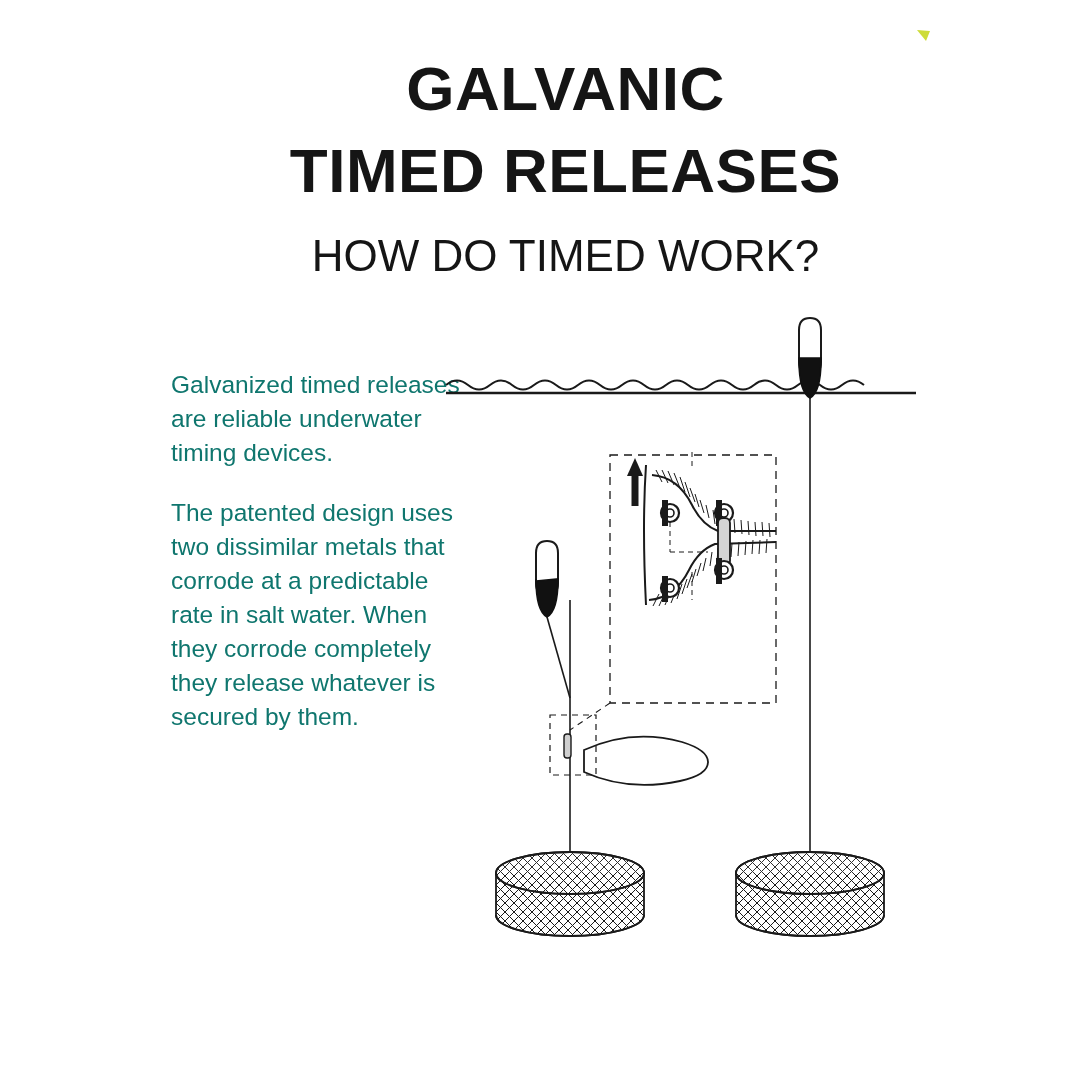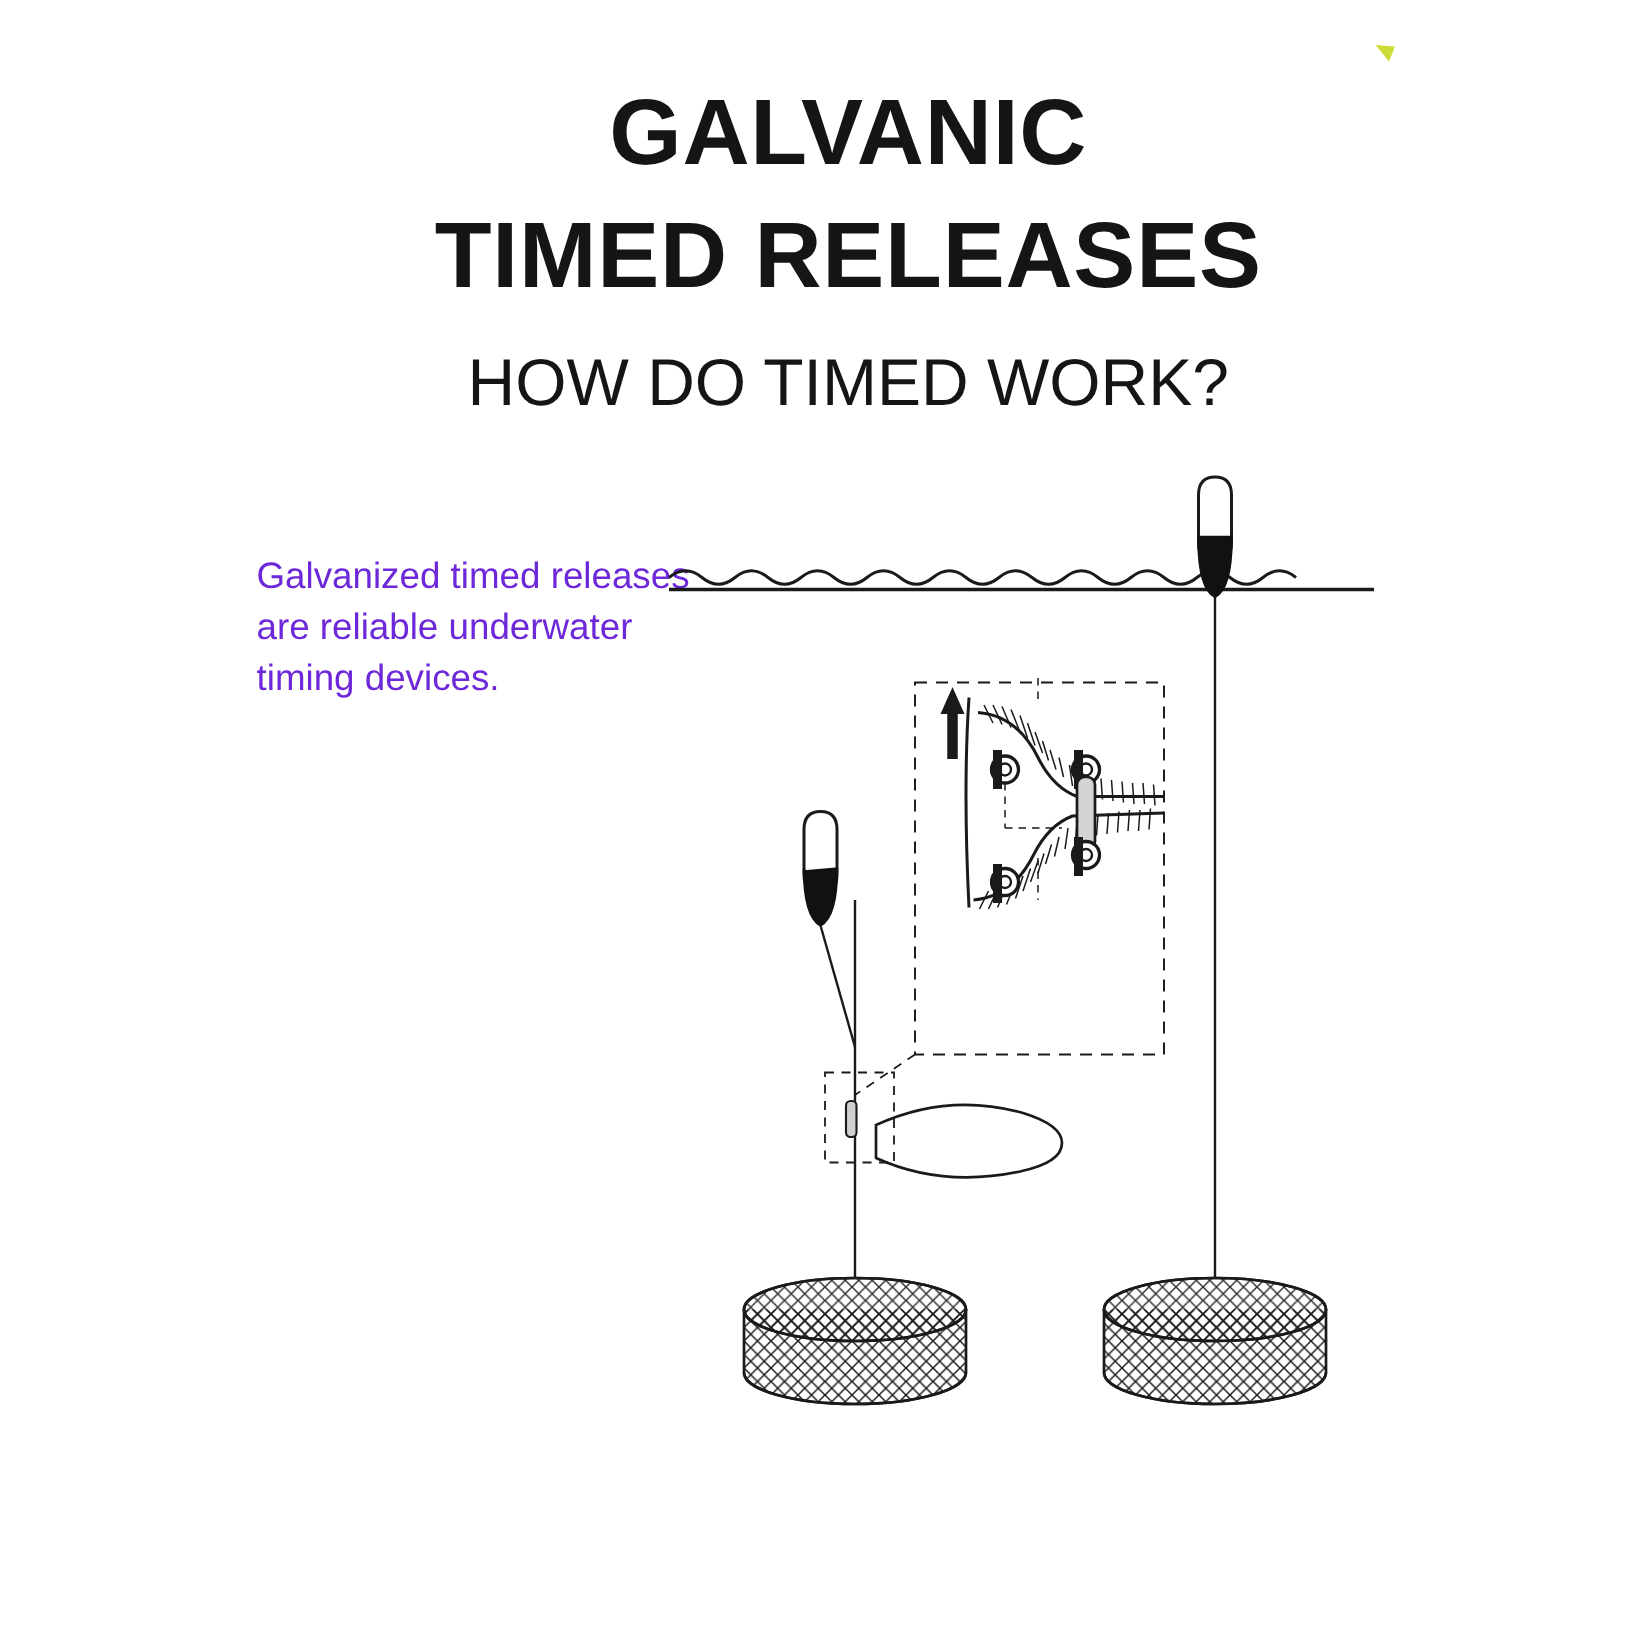--- a/index.html
+++ b/index.html
@@ -54,21 +54,21 @@
   }
 
   
   .copy {
     position: absolute;
     left: 147px;
     top: 368px;
     width: 300px;
     font-size: 24.5px;
     line-height: 34px;
-    color: #6d28d9;
+    color: #0f766e;
   }
   .copy p {
     margin: 0 0 26px 0;
   }
   .copy p:last-child {
     margin-bottom: 0;
   }
 
   
   .diagram {
@@ -104,20 +104,21 @@
   </div>
 
   <div class="title-block">
     <div class="title-line1">GALVANIC</div>
     <div class="title-line2">TIMED RELEASES</div>
     <div class="subtitle">HOW DO TIMED WORK?</div>
   </div>
 
   <div class="copy">
     <p>Galvanized timed releases are reliable underwater timing devices.</p>
+    <p>The patented design uses two dissimilar metals that corrode at a predictable rate in salt water. When they corrode completely they release whatever is secured by them.</p>
   </div>
 
   <div class="diagram">
     <svg width="560" height="680" viewBox="0 0 560 680" xmlns="http://www.w3.org/2000/svg">
       <defs>
         <pattern id="mesh" width="10" height="10" patternUnits="userSpaceOnUse" patternTransform="rotate(0)">
           <path d="M0 0 L10 10 M10 0 L0 10" stroke="#1a1a1a" stroke-width="1.1" fill="none"></path>
         </pattern>
         <pattern id="mesh2" width="9" height="9" patternUnits="userSpaceOnUse">
           <path d="M0 0 L9 9 M9 0 L0 9" stroke="#1a1a1a" stroke-width="1" fill="none"></path>

